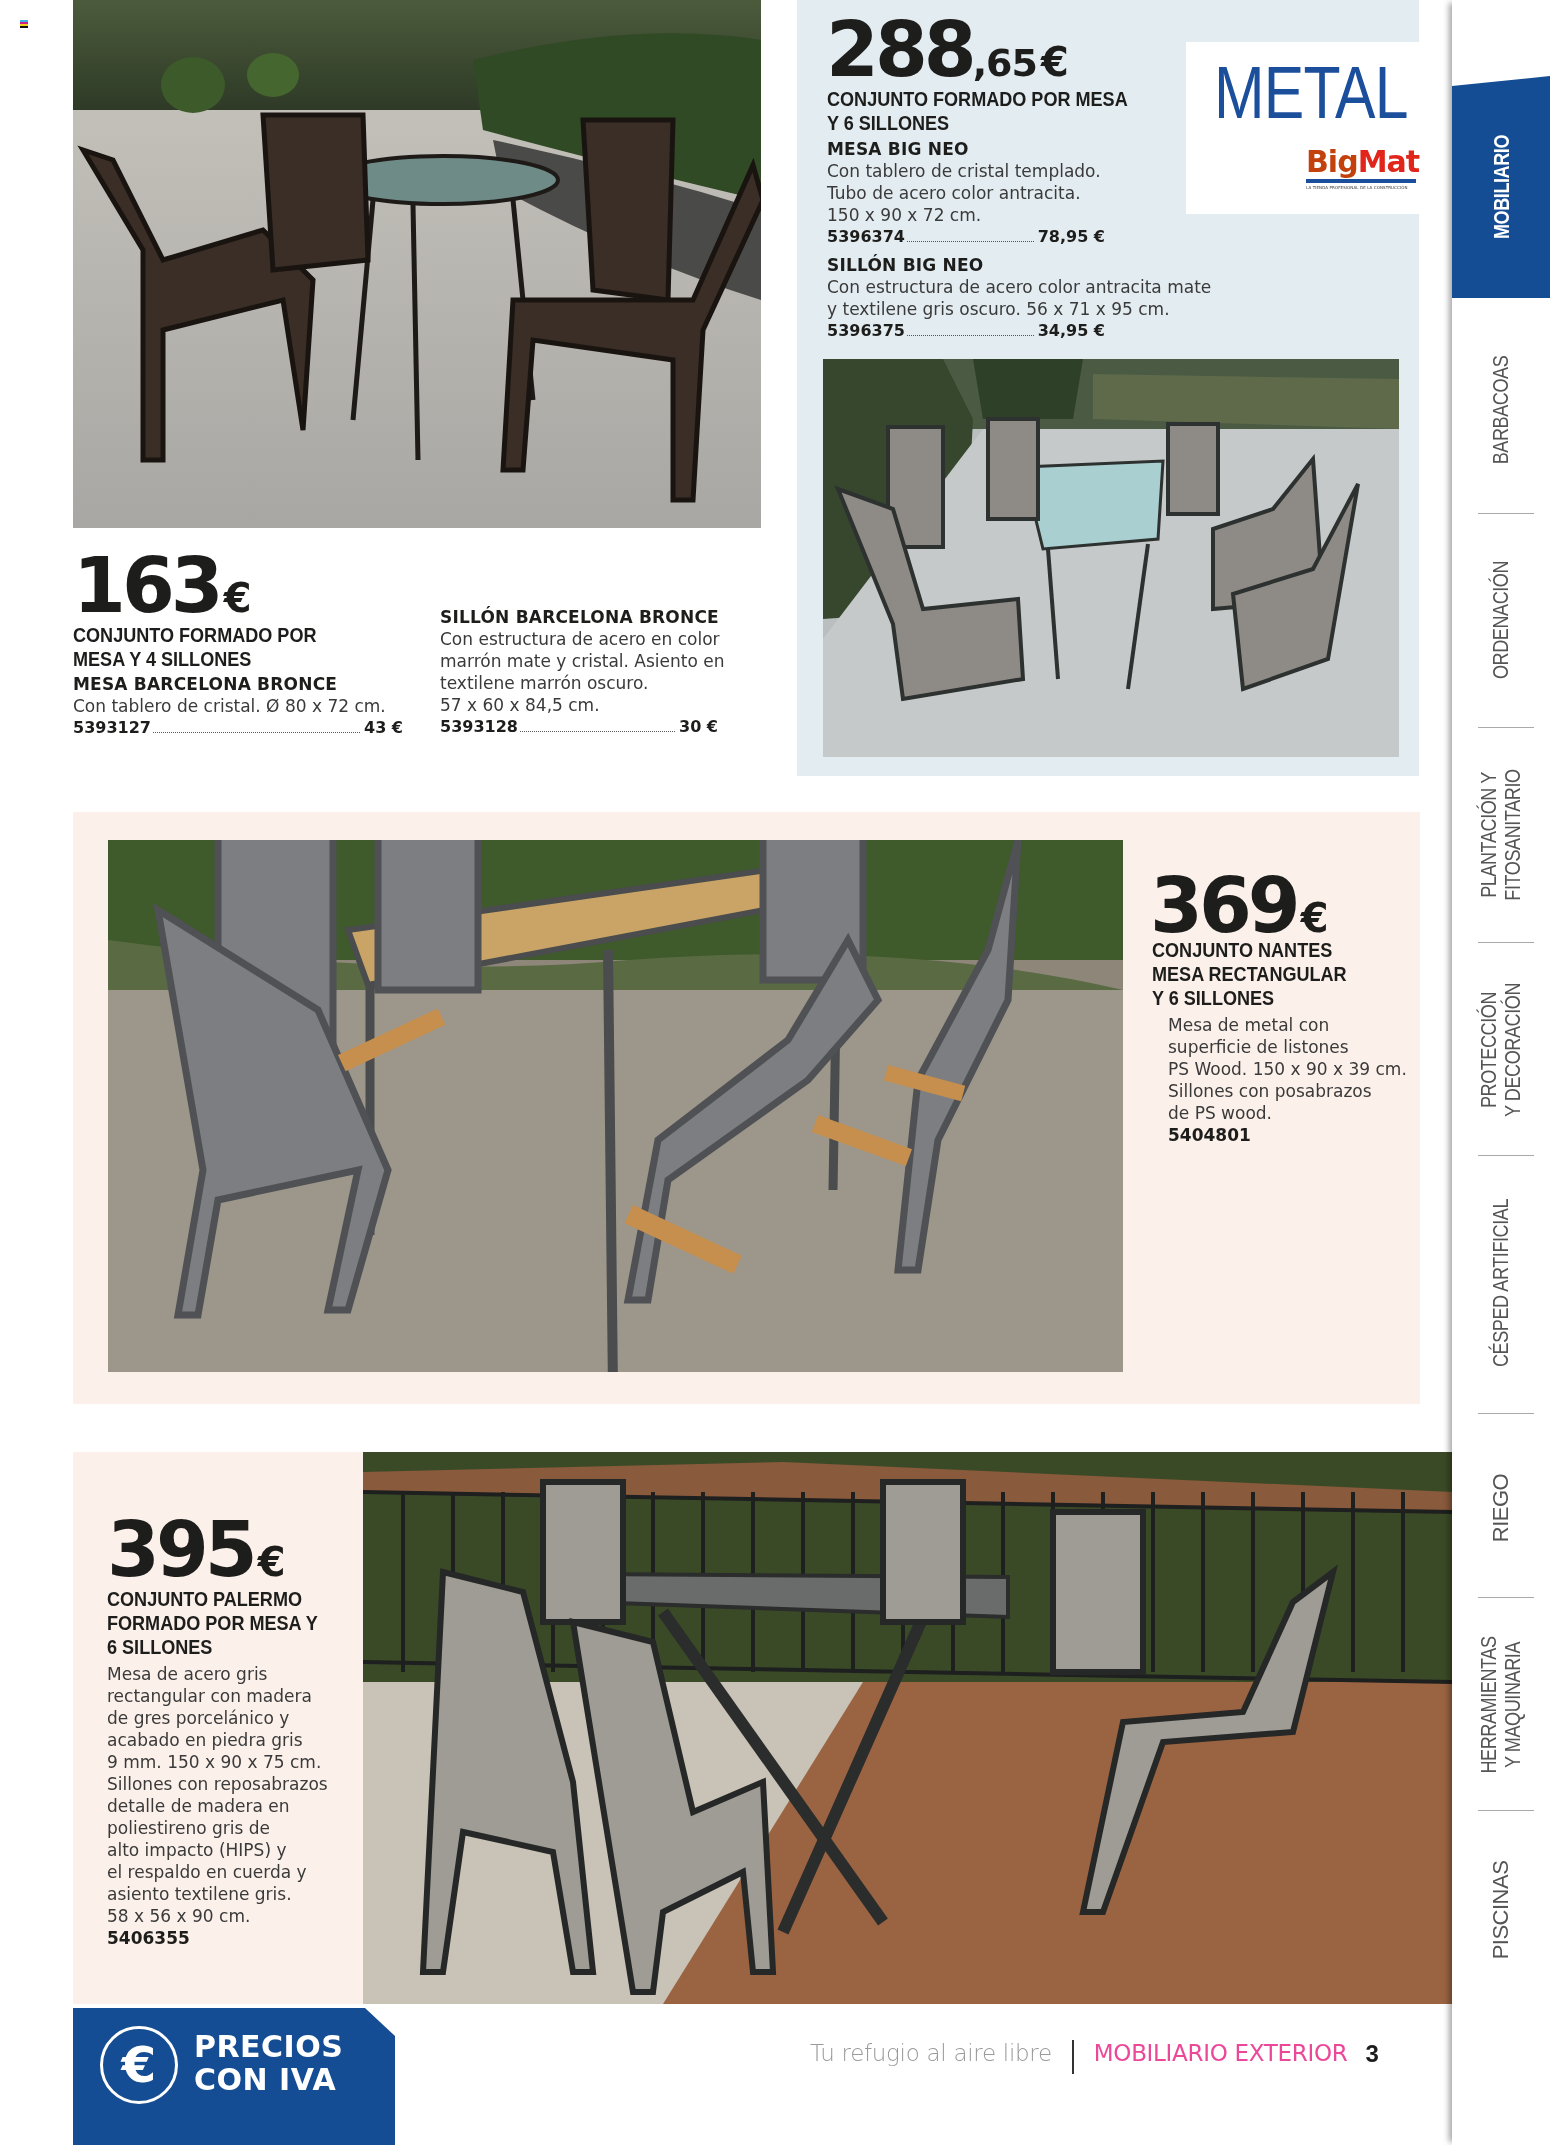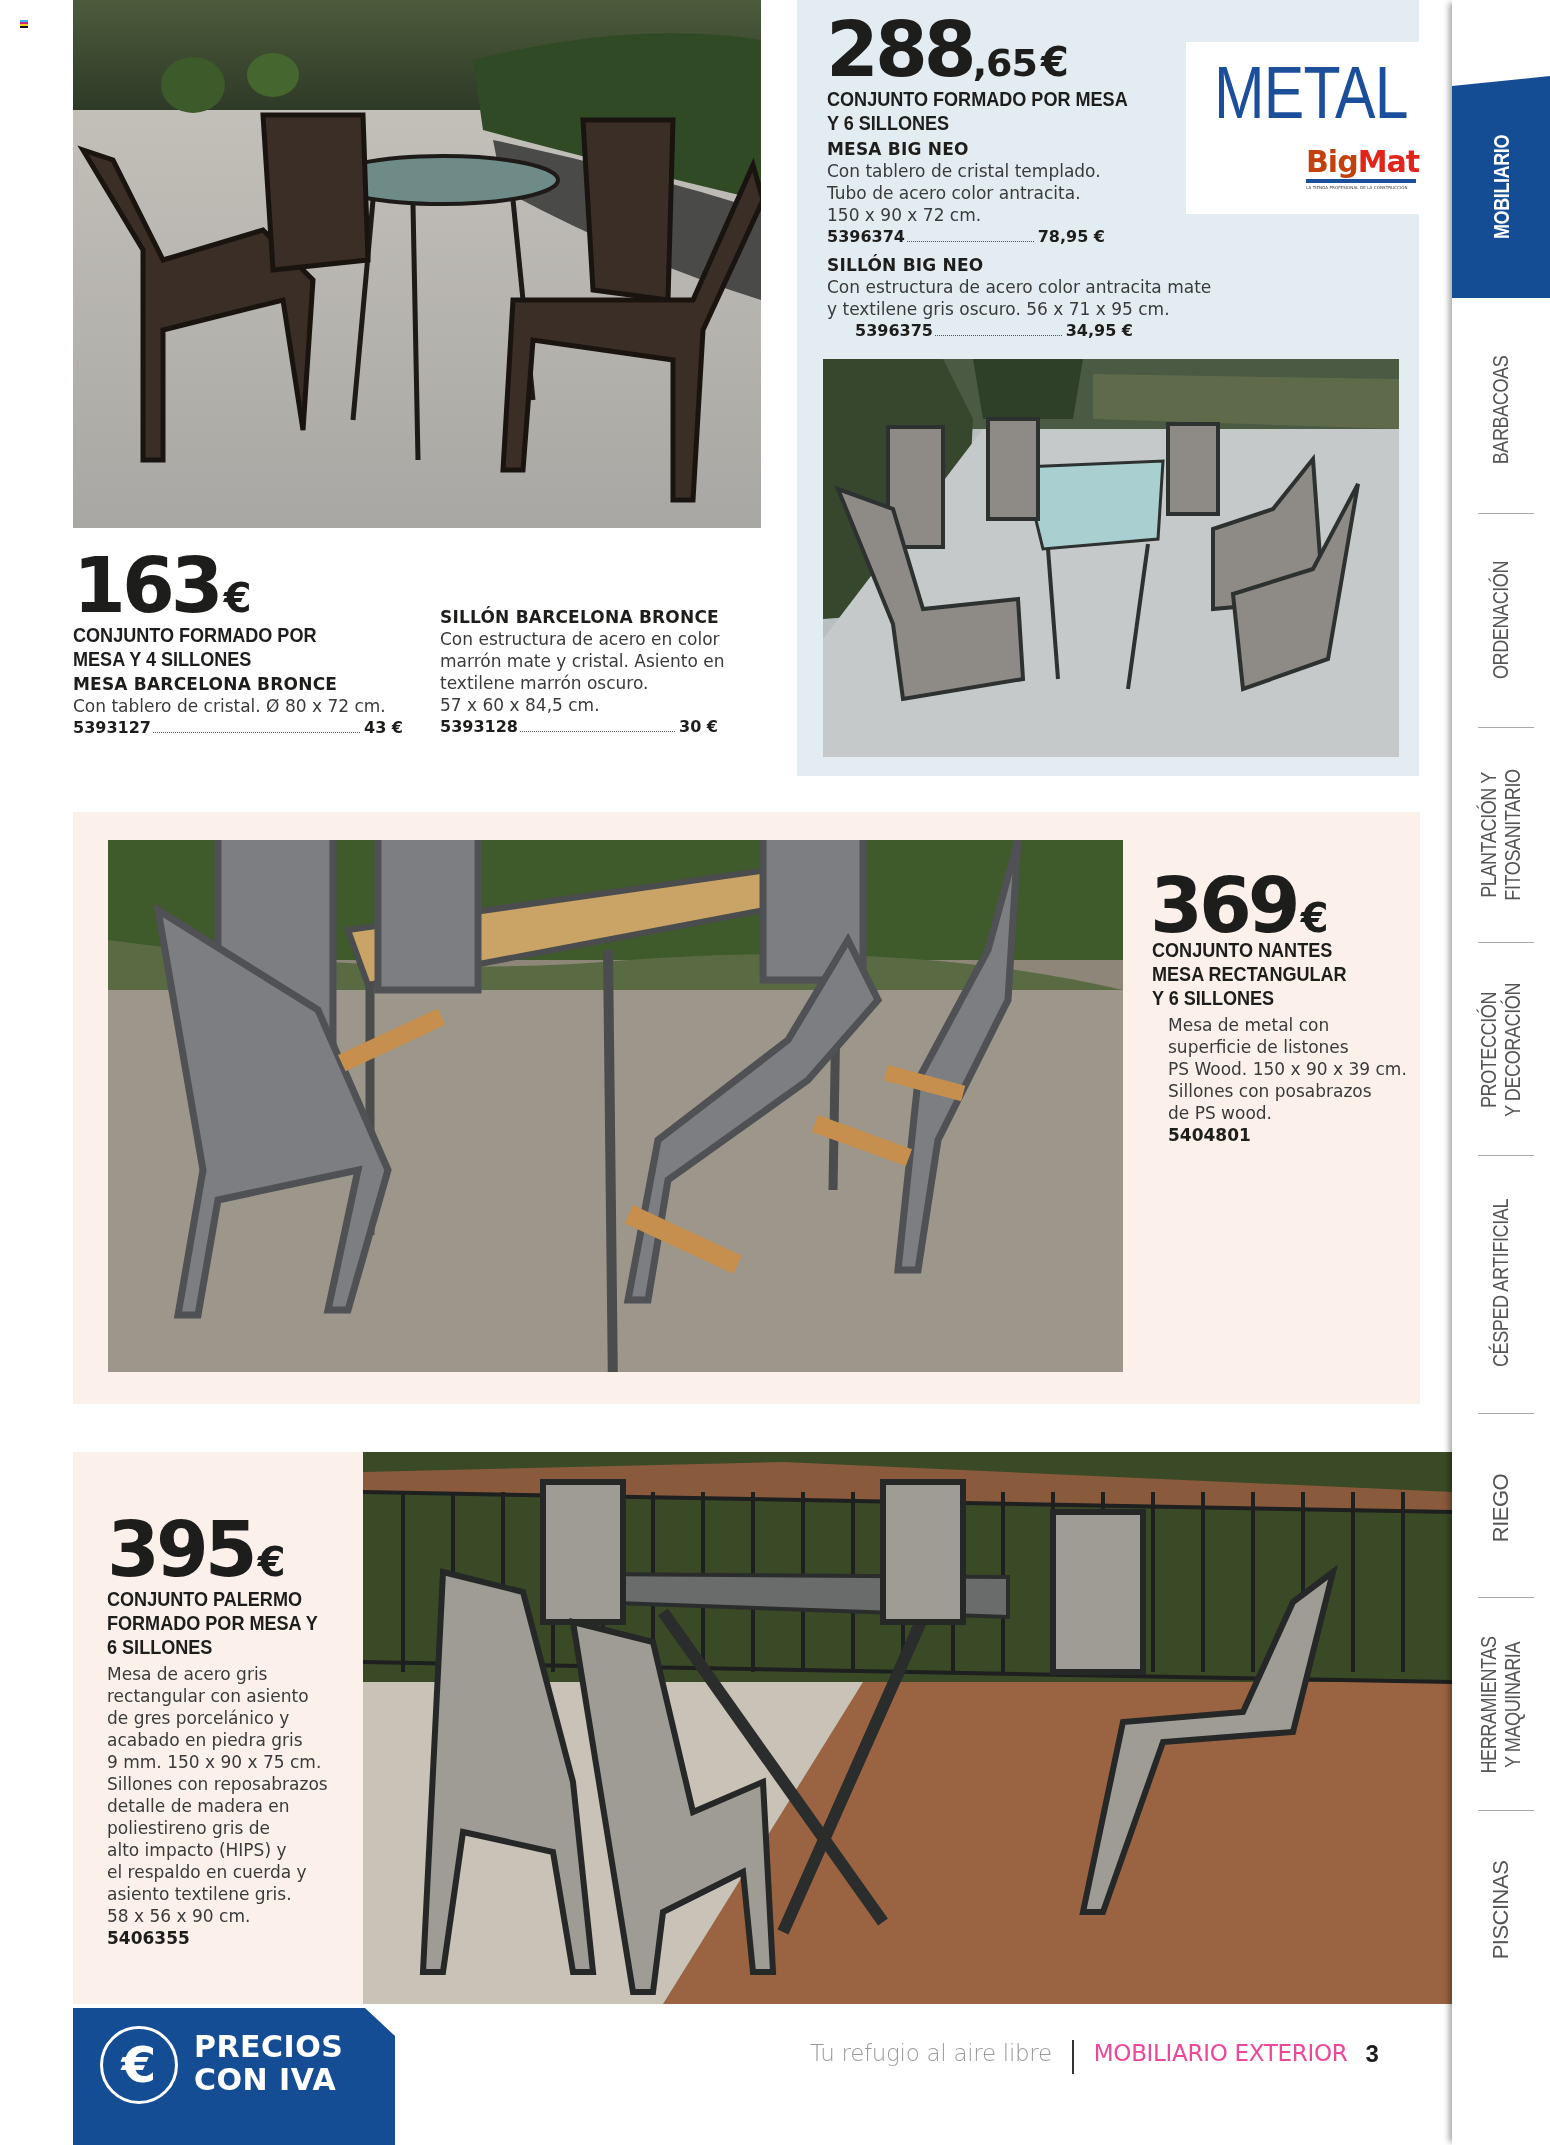--- a/index.html
+++ b/index.html
@@ -152,21 +152,21 @@
     <span>5396374</span>
       <span class="dots"></span>
       <span>78,95 €</span>
   </div>
 </div>
 
 <div class="abs" style="left:827px; top:254px; width:460px;">
   <div class="sub-title">SILLÓN BIG NEO</div>
   <div class="desc">Con estructura de acero color antracita mate</div>
   <div class="desc">y textilene gris oscuro. 56 x 71 x 95 cm.</div>
-  <div class="ref-line" style="width:278px;margin-left:28px;">
+  <div class="ref-line" style="width:278px;">
     <span>5396375</span>
       <span class="dots"></span>
       <span>34,95 €</span>
   </div>
 </div>
 
 <div class="abs metal-badge" style="left:1186px; top:42px; width:234px; height:172px;">
   <div class="metal-text" style="position:absolute; left:28px; top:14px;">METAL</div>
   <div style="position:absolute; left:120px; top:105px; width:110px;">
     <div class="bigmat"><span class="b1">Big</span><span class="b2">Mat</span></div>
@@ -299,21 +299,21 @@
 <div class="abs price-big" style="left:107px; top:1512px; font-size:76px;">
   <span>395</span><span class="eur">€</span>
 </div>
 <div class="abs set-title" style="left:107px; top:1587px; width:270px;">
   <div>CONJUNTO PALERMO</div>
   <div>FORMADO POR MESA Y</div>
   <div>6 SILLONES</div>
 </div>
 <div class="abs" style="left:107px; top:1663px; width:265px;">
   <div class="desc">Mesa de acero gris</div>
-  <div class="desc">rectangular con asiento</div>
+  <div class="desc">rectangular con madera</div>
   <div class="desc">de gres porcelánico y</div>
   <div class="desc">acabado en piedra gris</div>
   <div class="desc">9 mm. 150 x 90 x 75 cm.</div>
   <div class="desc">Sillones con reposabrazos</div>
   <div class="desc">detalle de madera en</div>
   <div class="desc">poliestireno gris de</div>
   <div class="desc">alto impacto (HIPS) y</div>
   <div class="desc">el respaldo en cuerda y</div>
   <div class="desc">asiento textilene gris.</div>
   <div class="desc">58 x 56 x 90 cm.</div>

